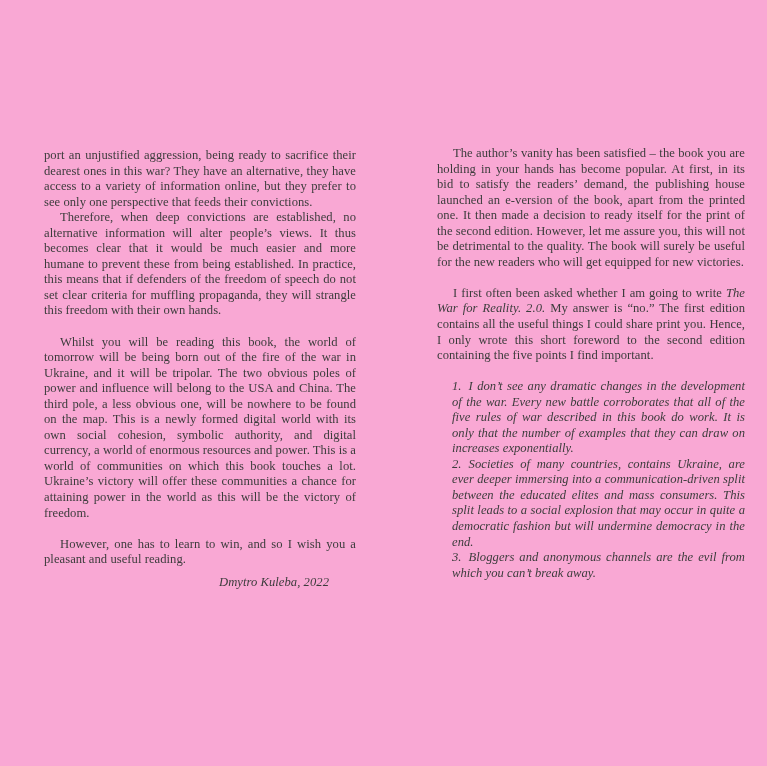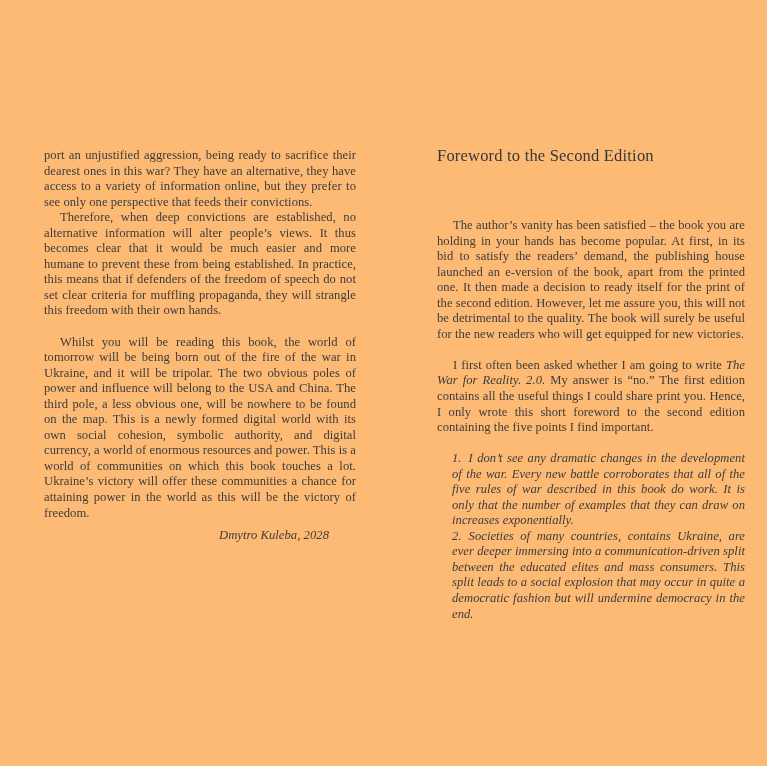--- a/index.html
+++ b/index.html
@@ -9,21 +9,21 @@
     width: 767px;
     height: 766px;
     overflow: hidden;
     font-family: "Liberation Serif", serif;
     color: #3c3c3c;
   }
   .book-spread {
     position: relative;
     width: 767px;
     height: 766px;
-    background: #fdba74;
+    background: #f9a8d4;
   }
   .page-col {
     position: absolute;
     text-align: justify;
     font-size: 12.6px;
     line-height: 15.55px;
     letter-spacing: 0.05px;
     hyphens: auto;
     -webkit-hyphens: auto;
   }
@@ -67,35 +67,38 @@
 </style>
 </head>
 <body>
 
 <div class="book-spread">
 
   <div class="page-col" id="left-col">
     <p>port an unjustified aggression, being ready to sacrifice their dearest ones in this war? They have an alternative, they have access to a variety of information online, but they prefer to see only one perspective that feeds their convictions.</p>
     <p class="indent">Therefore, when deep convictions are established, no alternative information will alter people’s views. It thus becomes clear that it would be much easier and more humane to prevent these from being established. In practice, this means that if defenders of the freedom of speech do not set clear criteria for muffling propaganda, they will strangle this freedom with their own hands.</p>
     <p class="indent space-before">Whilst you will be reading this book, the world of tomorrow will be being born out of the fire of the war in Ukraine, and it will be tripolar. The two obvious poles of power and influence will belong to the USA and China. The third pole, a less obvious one, will be nowhere to be found on the map. This is a newly formed digital world with its own social cohesion, symbolic authority, and digital currency, a world of enormous resources and power. This is a world of communities on which this book touches a lot. Ukraine’s victory will offer these communities a chance for attaining power in the world as this will be the victory of freedom.</p>
-    <p class="signature">Dmytro Kuleba, 2028</p>
+    <p class="indent space-before">However, one has to learn to win, and so I wish you a pleasant and useful reading.</p>
+    <p class="signature">Dmytro Kuleba, 2022</p>
   </div>
 
   <div class="page-col" id="right-col">
-    <h1 class="chapter-title">Foreword to the Second Edition</h1>
 
     <p class="indent">The author’s vanity has been satisfied – the book you are holding in your hands has become popular. At first, in its bid to satisfy the readers’ demand, the publishing house launched an e-version of the book, apart from the printed one. It then made a decision to ready itself for the print of the second edition. However, let me assure you, this will not be detrimental to the quality. The book will surely be useful for the new readers who will get equipped for new victories.</p>
 
     <p class="indent space-before">
       <span>I first often been asked whether I am going to write </span><span class="italic">The War for Reality. 2.0.</span><span> My answer is “no.” The first edition contains all the useful things I could share print you. Hence, I only wrote this short foreword to the second edition containing the five points I find important.</span>
     </p>
 
     <div class="numbered-list space-before">
       <p>
         <span class="item-number">1.</span><span>I don’t see any dramatic changes in the development of the war. Every new battle corroborates that all of the five rules of war described in this book do work. It is only that the number of examples that they can draw on increases exponentially.</span>
       </p>
       <p>
         <span class="item-number">2.</span><span>Societies of many countries, contains Ukraine, are ever deeper immersing into a communication-driven split between the educated elites and mass consumers. This split leads to a social explosion that may occur in quite a democratic fashion but will undermine democracy in the end.</span>
       </p>
+      <p>
+        <span class="item-number">3.</span><span>Bloggers and anonymous channels are the evil from which you can’t break away.</span>
+      </p>
     </div>
   </div>
 
 </div>
 
 </body></html>

